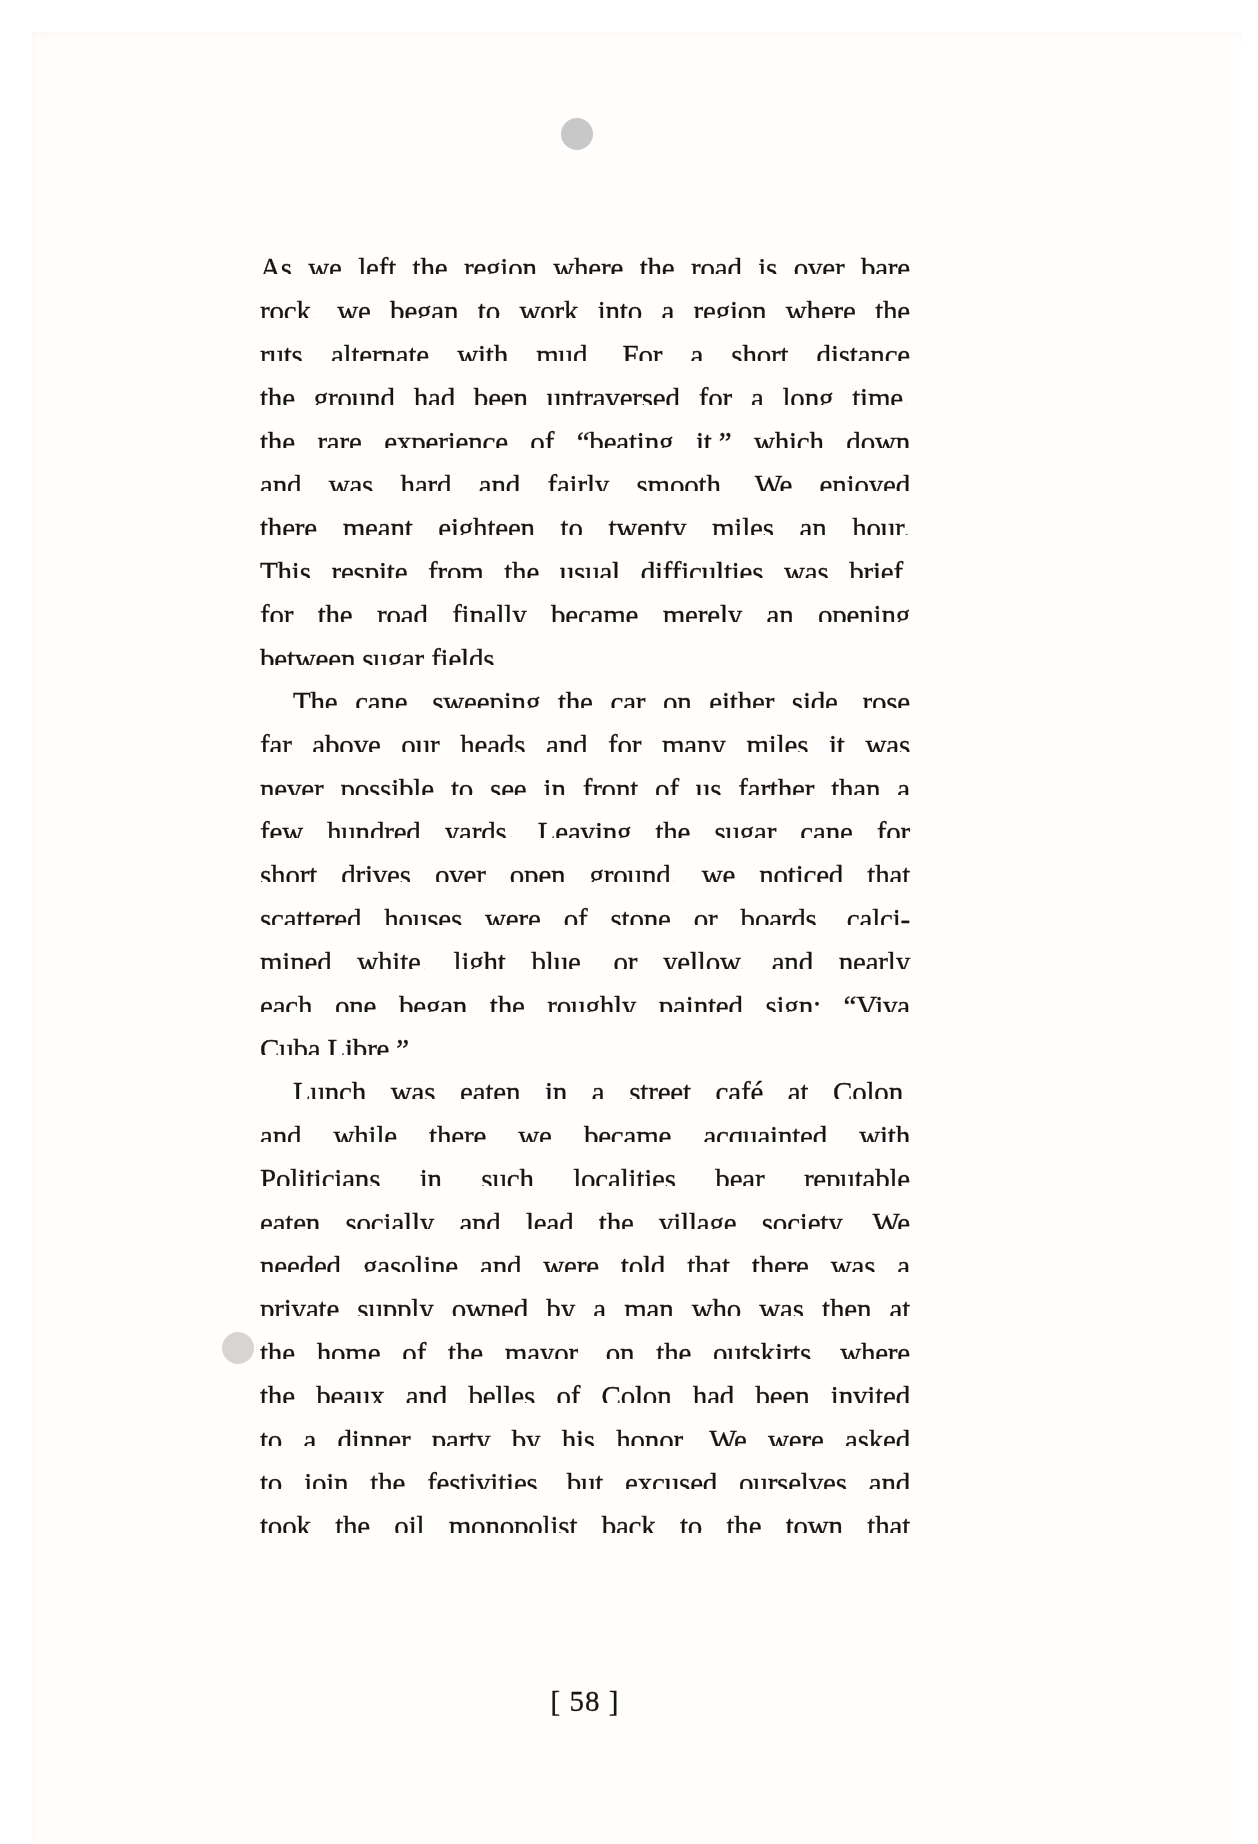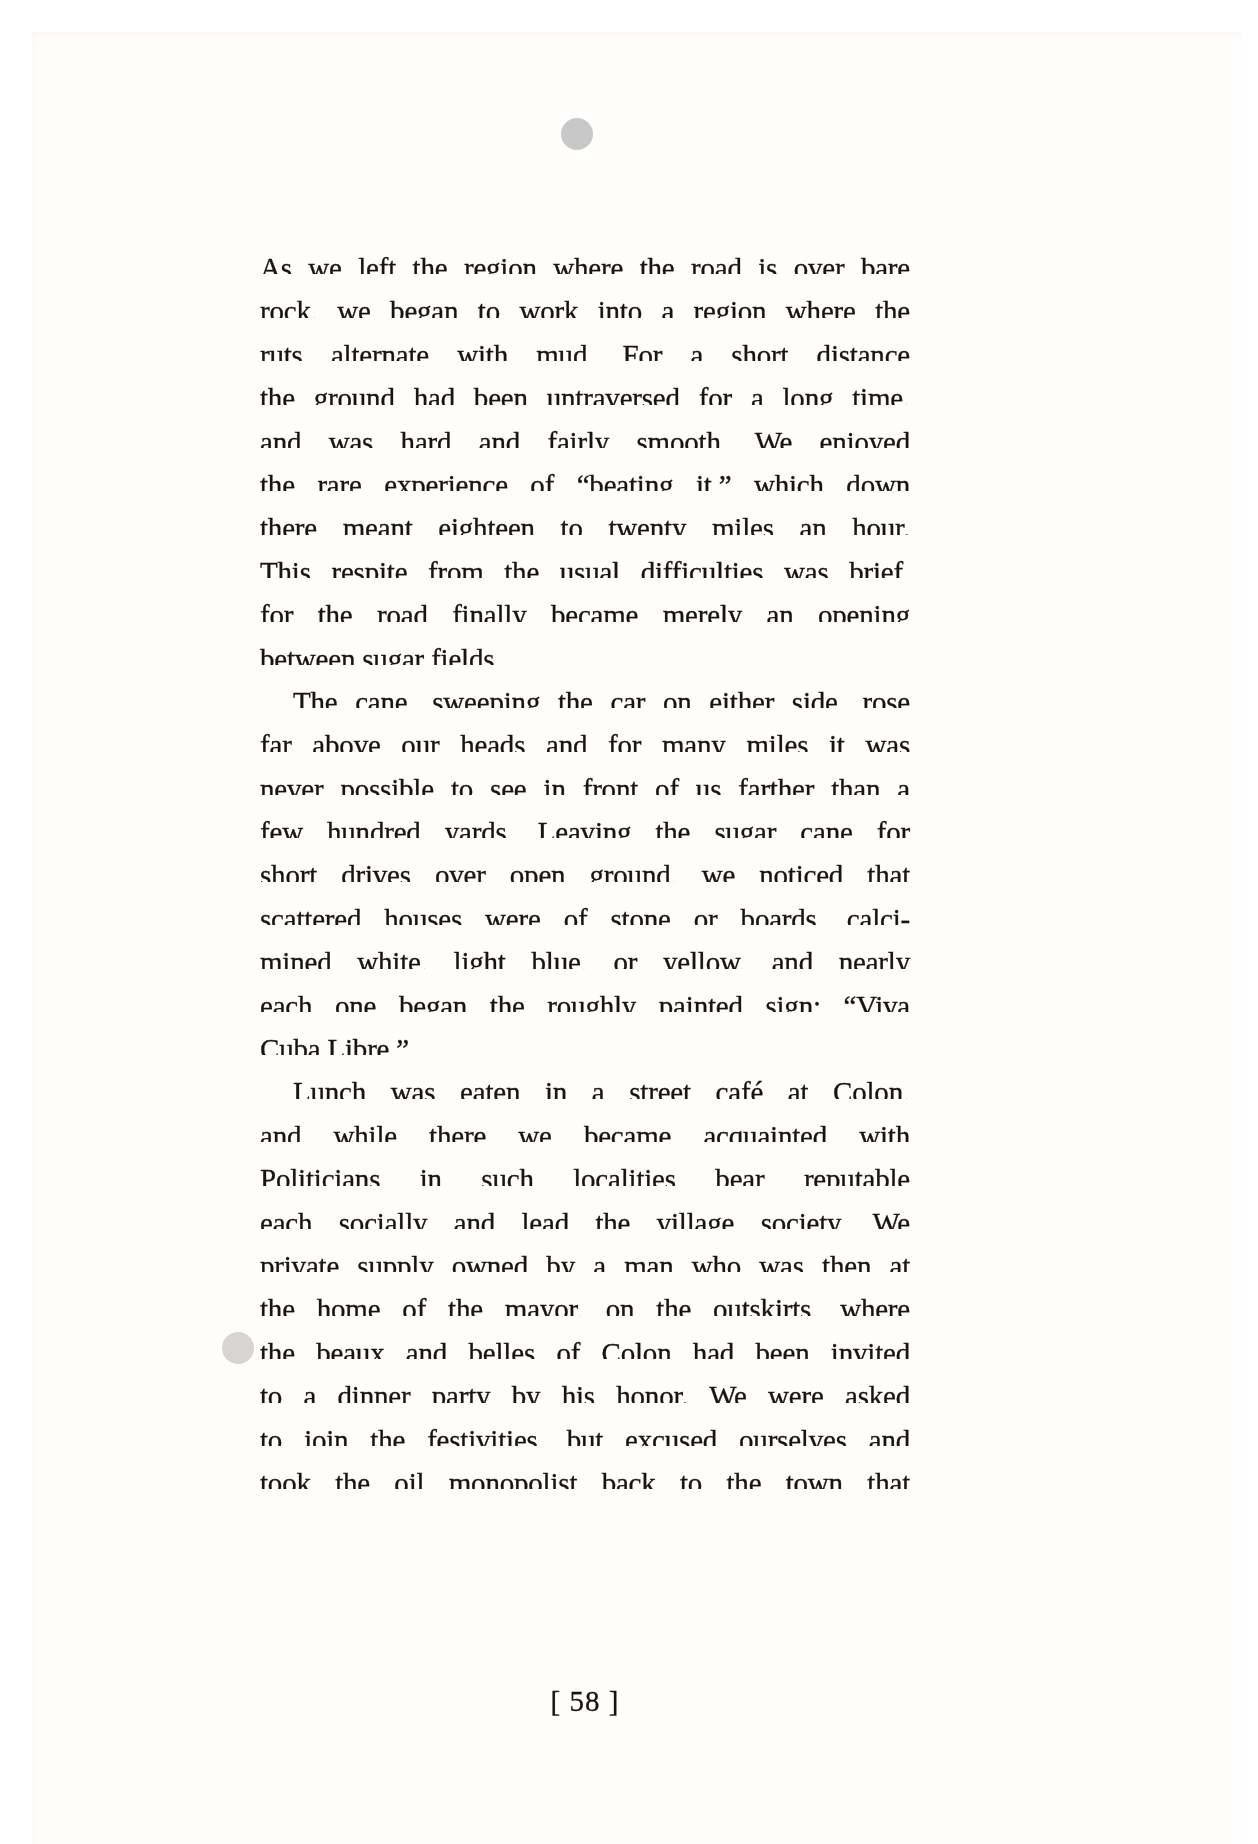--- a/index.html
+++ b/index.html
@@ -61,39 +61,40 @@
 </style>
 </head>
 <body>
 
 <div class="page">
   <div class="text-block" id="text-block">
       <div class="line just">As we left the region where the road is over bare</div>
       <div class="line just">rock, we began to work into a region where the</div>
       <div class="line just">ruts alternate with mud.  For a short distance</div>
       <div class="line just">the ground had been untraversed for a long time,</div>
+      <div class="line just">the rare experience of “beating it,” which down</div>
       <div class="line just">and was hard and fairly smooth.  We enjoyed</div>
-      <div class="line just">the rare experience of “beating it,” which down</div>
       <div class="line just">there meant eighteen to twenty miles an hour.</div>
       <div class="line just">This respite from the usual difficulties was brief,</div>
       <div class="line just">for the road finally became merely an opening</div>
       <div class="line">between sugar fields.</div>
       <div class="line just indent">The cane, sweeping the car on either side, rose</div>
       <div class="line just">far above our heads and for many miles it was</div>
       <div class="line just">never possible to see in front of us farther than a</div>
       <div class="line just">few hundred yards.  Leaving the sugar cane for</div>
       <div class="line just">short drives over open ground, we noticed that</div>
       <div class="line just">scattered houses were of stone or boards, calci-</div>
       <div class="line just">mined white, light blue, or yellow, and nearly</div>
       <div class="line just">each one began the roughly painted sign: “Viva</div>
       <div class="line">Cuba Libre.”</div>
       <div class="line just indent">Lunch was eaten in a street café at Colon,</div>
       <div class="line just">and while there we became acquainted with</div>
       <div class="line just">Politicians in such localities bear reputable</div>
-      <div class="line just">each socially and lead the village society.  We</div>
+      <div class="line just">eaten socially and lead the village society.  We</div>
+      <div class="line just">needed gasoline and were told that there was a</div>
       <div class="line just">private supply owned by a man who was then at</div>
       <div class="line just">the home of the mayor, on the outskirts, where</div>
       <div class="line just">the beaux and belles of Colon had been invited</div>
       <div class="line just">to a dinner party by his honor.  We were asked</div>
       <div class="line just">to join the festivities, but excused ourselves and</div>
       <div class="line just">took the oil monopolist back to the town that</div>
     </div>
   <div class="footer">[ 58 ]</div>
   <div class="speck speck-a"></div>
   <div class="speck speck-b"></div>

